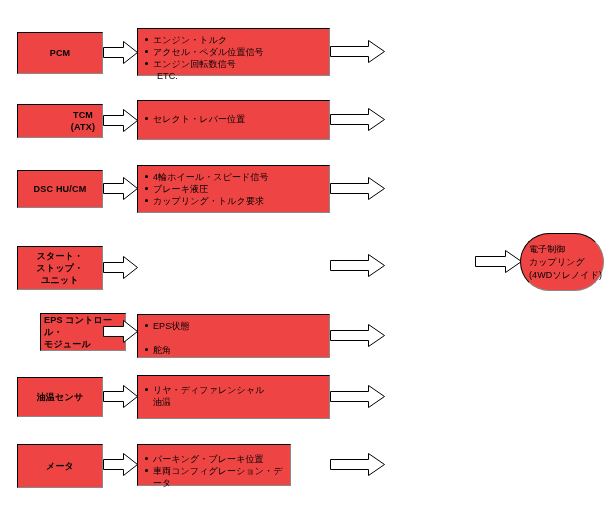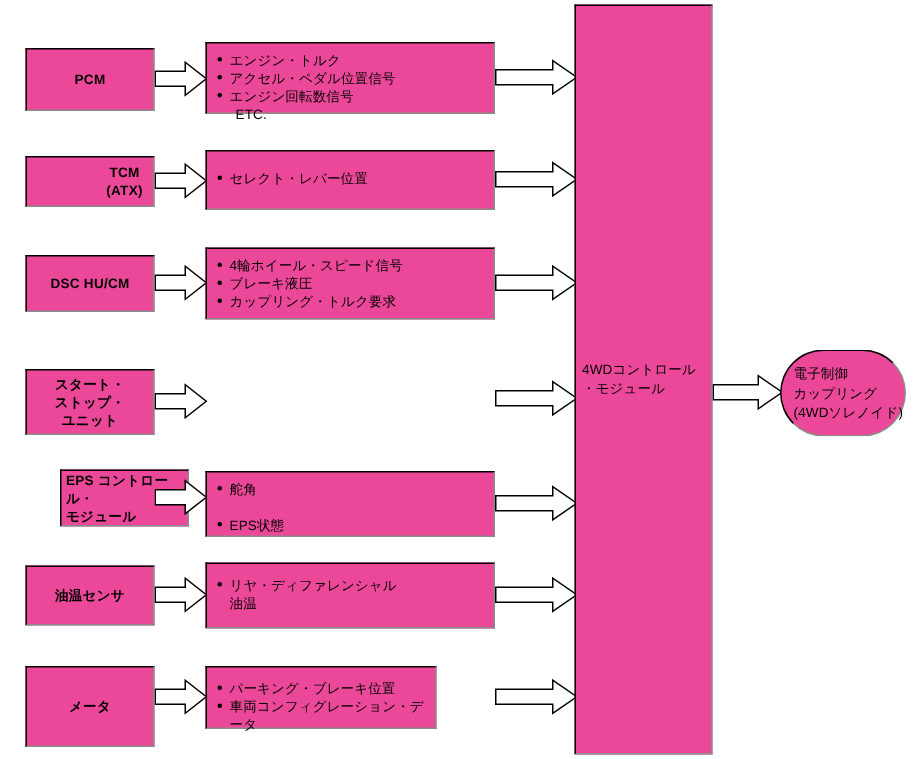--- a/index.html
+++ b/index.html
@@ -13,21 +13,21 @@
     height: 506px;
     background: #ffffff;
     font-family: "Liberation Sans", "DejaVu Sans", sans-serif;
     overflow: hidden;
   }
 
   
   .box {
     position: absolute;
     box-sizing: border-box;
-    background: #ec4899;
+    background: #ef4444;
     border-top: 1px solid #000000;
     border-left: 1px solid #000000;
     border-right: 1px solid #8a8a8a;
     border-bottom: 1px solid #8a8a8a;
   }
 
   
   .src-box {
     display: flex;
     align-items: center;
@@ -209,22 +209,22 @@
     <span class="label">EPS コントロール・
 モジュール</span>
   </div>
   <div class="arrow" style="left:103px; top:317px;">
     <svg width="36" height="30" viewBox="0 0 36 30">
       <path d="M0.5 9.5 L20.5 9.5 L20.5 3.5 L34.5 14.5 L20.5 25.5 L20.5 19.5 L0.5 19.5 Z" fill="#ffffff" stroke="#000000" stroke-width="1"></path>
     </svg>
   </div>
   <div class="box sig-box spaced" style="left:137px; top:314px; width:193px; height:44px;">
     <ul>
+      <li class="bulleted">EPS状態</li>
       <li class="bulleted">舵角</li>
-      <li class="bulleted">EPS状態</li>
     </ul>
   </div>
   <div class="arrow" style="left:330px; top:321px;">
     <svg width="56" height="30" viewBox="0 0 56 30">
       <path d="M0.5 9.5 L38.5 9.5 L38.5 3.5 L54.5 14.5 L38.5 25.5 L38.5 19.5 L0.5 19.5 Z" fill="#ffffff" stroke="#000000" stroke-width="1"></path>
     </svg>
   </div>
 
   <div class="box src-box" style="left:17px; top:377px; width:86px; height:40px;">
     <span class="label">油温センサ</span>
@@ -239,44 +239,40 @@
       <li class="bulleted">リヤ・ディファレンシャル
 油温</li>
     </ul>
   </div>
   <div class="arrow" style="left:330px; top:382px;">
     <svg width="56" height="30" viewBox="0 0 56 30">
       <path d="M0.5 9.5 L38.5 9.5 L38.5 3.5 L54.5 14.5 L38.5 25.5 L38.5 19.5 L0.5 19.5 Z" fill="#ffffff" stroke="#000000" stroke-width="1"></path>
     </svg>
   </div>
 
-  <div class="box src-box" style="left:17px; top:444px; width:86px; height:54px;">
+  <div class="box src-box" style="left:17px; top:444px; width:86px; height:44px;">
     <span class="label">メータ</span>
   </div>
   <div class="arrow" style="left:103px; top:450px;">
     <svg width="36" height="30" viewBox="0 0 36 30">
       <path d="M0.5 9.5 L20.5 9.5 L20.5 3.5 L34.5 14.5 L20.5 25.5 L20.5 19.5 L0.5 19.5 Z" fill="#ffffff" stroke="#000000" stroke-width="1"></path>
     </svg>
   </div>
   <div class="box sig-box" style="left:137px; top:444px; width:154px; height:42px; padding-top:8px;">
     <ul>
       <li class="bulleted">パーキング・ブレーキ位置</li>
       <li class="bulleted">車両コンフィグレーション・データ</li>
     </ul>
   </div>
   <div class="arrow" style="left:330px; top:450px;">
     <svg width="56" height="30" viewBox="0 0 56 30">
       <path d="M0.5 9.5 L38.5 9.5 L38.5 3.5 L54.5 14.5 L38.5 25.5 L38.5 19.5 L0.5 19.5 Z" fill="#ffffff" stroke="#000000" stroke-width="1"></path>
     </svg>
   </div>
 
-  <div class="box module-box" style="left:383px; top:3px; width:92px; height:500px;">
-    <span class="label">4WDコントロール
-・モジュール</span>
-  </div>
 
   <div class="arrow" style="left:475px; top:247px;">
     <svg width="48" height="30" viewBox="0 0 48 30">
       <path d="M0.5 9.5 L30.5 9.5 L30.5 3.5 L46.5 14.5 L30.5 25.5 L30.5 19.5 L0.5 19.5 Z" fill="#ffffff" stroke="#000000" stroke-width="1"></path>
     </svg>
   </div>
 
   <div class="box out-box" style="left:520px; top:233px; width:84px; height:58px;">
     <span class="label">電子制御
 カップリング

